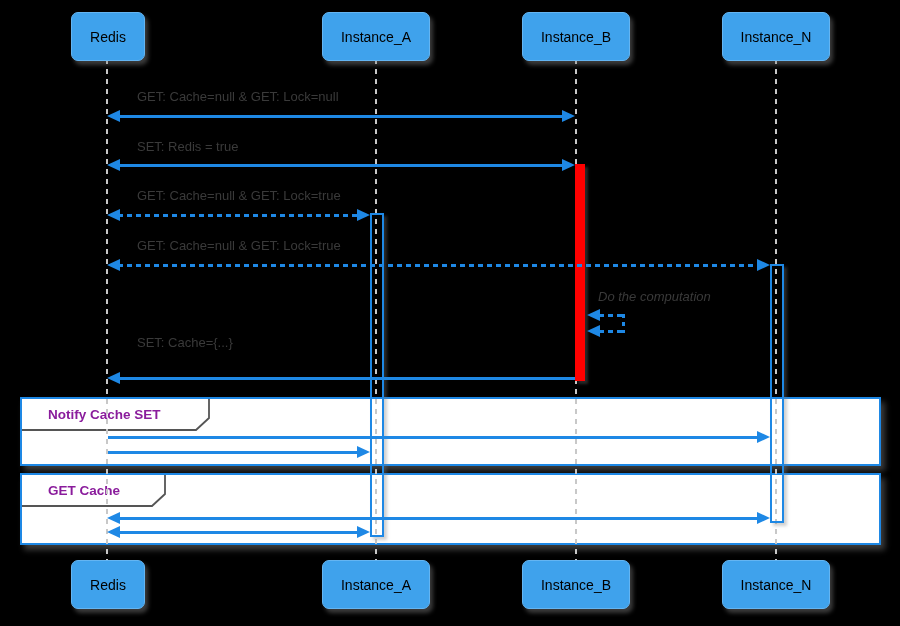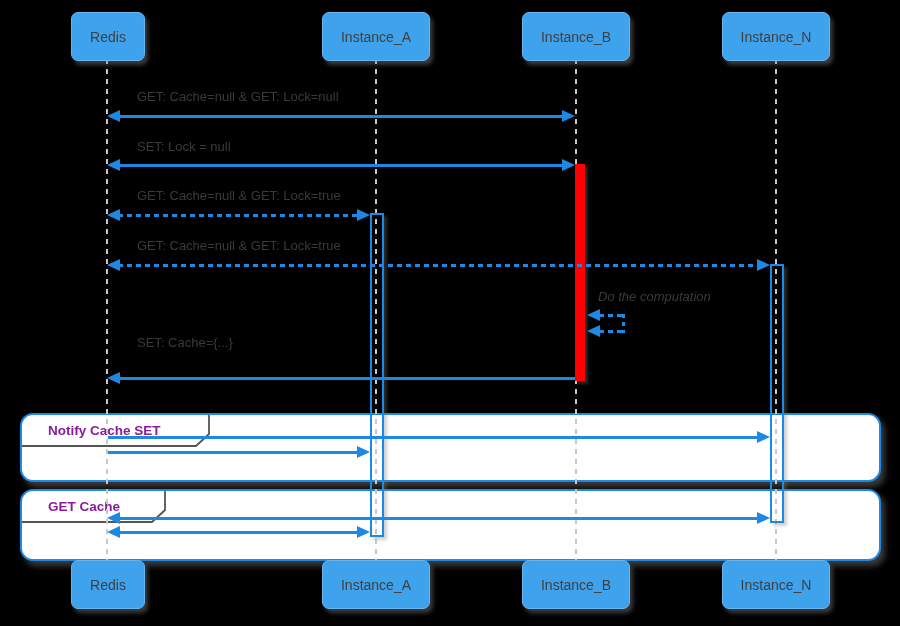--- a/index.html
+++ b/index.html
@@ -16,35 +16,34 @@
   html,body{margin:0;padding:0;}
   body{background:#222;font-family:"Liberation Sans", sans-serif;}
   .diagram{
     position:relative;width:900px;height:626px;background:var(--bg);
     overflow:hidden;
   }
   .pbox{
     position:absolute;height:47px;background:var(--participant);
     border:1px solid #64b5f2;border-radius:7px;
     display:flex;align-items:center;justify-content:center;
-    color:#404040;font-size:14px;
+    color:#000000;font-size:14px;
     box-shadow:3px 4px 4px rgba(130,130,130,0.45);
     z-index:6;
   }
   .lifeline{
     position:absolute;width:2px;top:59px;height:501px;
     background:repeating-linear-gradient(180deg,var(--lifeline) 0px,var(--lifeline) 5px,transparent 5px,transparent 10px);
     z-index:2;
   }
   .frame{
     position:absolute;left:20px;width:857px;background:var(--framebg);
-    border:2px solid var(--arrow);border-radius:13px;
+    border:2px solid var(--arrow);border-radius:0;
     box-shadow:4px 5px 6px rgba(110,110,110,0.55);
     z-index:1;
-    margin-top:16px;
   }
   .frame-tab-svg{position:absolute;left:0;top:0;}
   .frame-title{
     position:absolute;left:26px;top:8px;color:var(--purple);
     font-size:13.5px;font-weight:bold;white-space:nowrap;
   }
   .activation{position:absolute;width:10px;z-index:3;}
   .activation.hollow{
     background:transparent;border:2px solid var(--arrow);
     box-shadow:3px 3px 3px rgba(120,120,120,0.35);
@@ -93,21 +92,21 @@
 
   <div class="activation red" style="left:575px;top:164px;height:217px;"></div>
   <div class="activation hollow" style="left:370px;top:213px;height:320px;"></div>
   <div class="activation hollow" style="left:770px;top:264px;height:255px;"></div>
 
   <div class="mlabel" style="left:137px;top:89px;">GET: Cache=null &amp; GET: Lock=null</div>
   <div class="mline" style="left:118px;top:115px;width:446px;"></div>
   <div class="head left" style="left:107px;top:110px;"></div>
   <div class="head right" style="left:562px;top:110px;"></div>
 
-  <div class="mlabel" style="left:137px;top:139px;">SET: Lock = null</div>
+  <div class="mlabel" style="left:137px;top:139px;">SET: Redis = true</div>
   <div class="mline" style="left:118px;top:164px;width:446px;"></div>
   <div class="head left" style="left:107px;top:159px;"></div>
   <div class="head right" style="left:562px;top:159px;"></div>
 
   <div class="mlabel" style="left:137px;top:188px;">GET: Cache=null &amp; GET: Lock=true</div>
   <div class="mline dashed" style="left:118px;top:214px;width:240px;"></div>
   <div class="head left" style="left:107px;top:209px;"></div>
   <div class="head right" style="left:357px;top:209px;"></div>
 
   <div class="mlabel" style="left:137px;top:238px;">GET: Cache=null &amp; GET: Lock=true</div>

